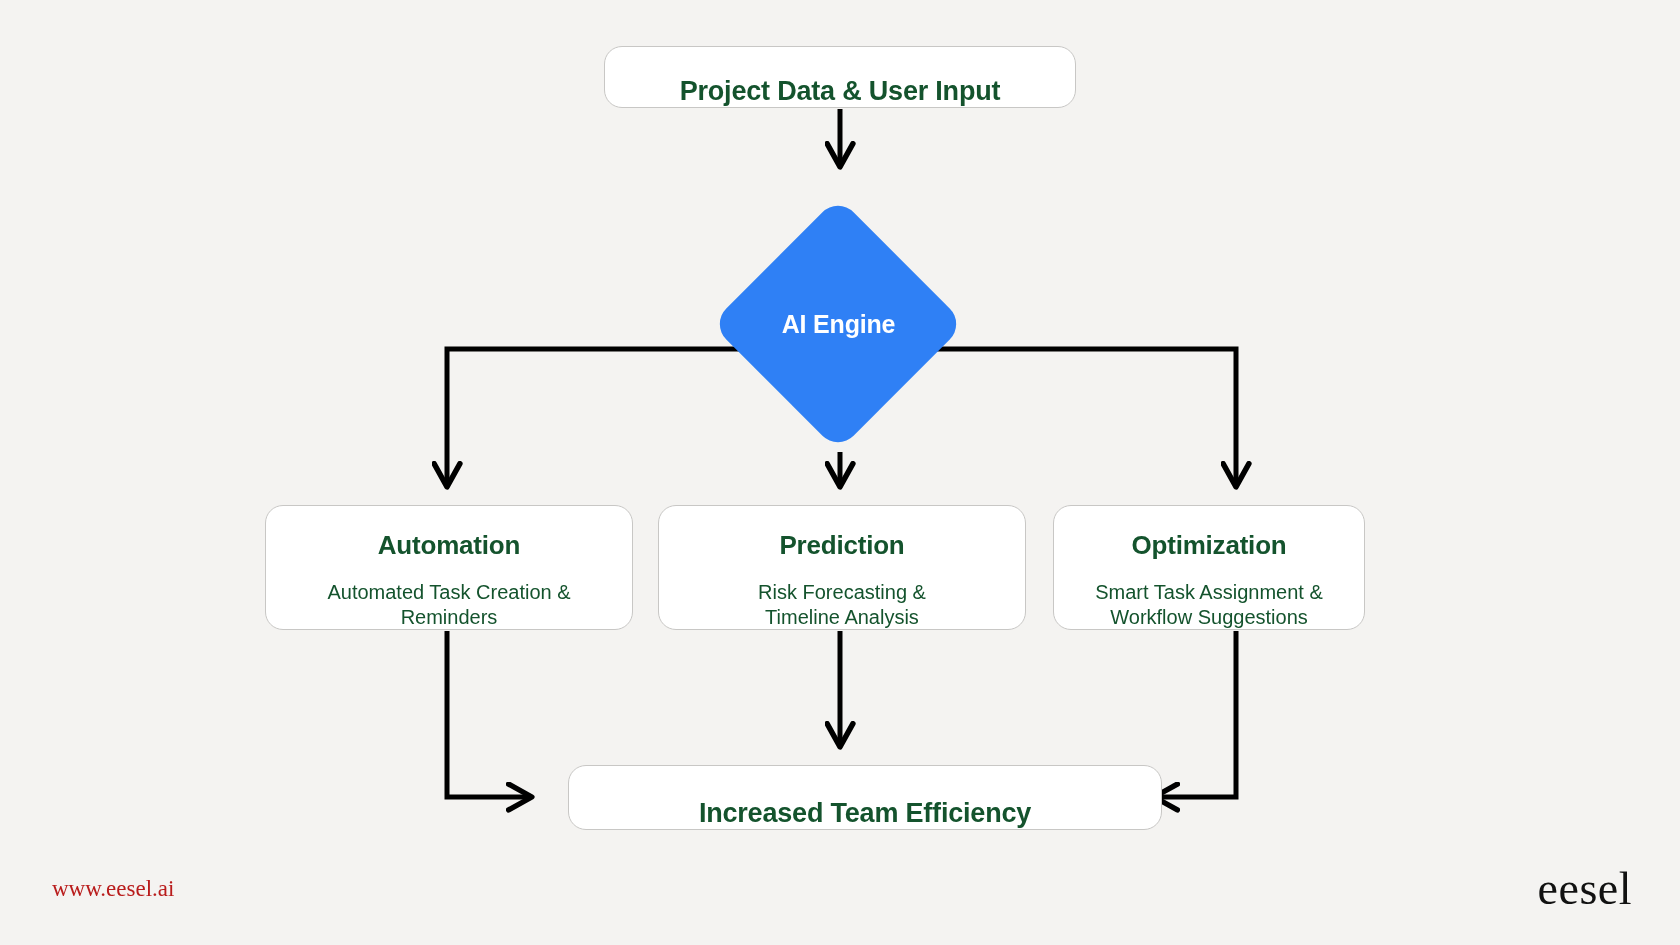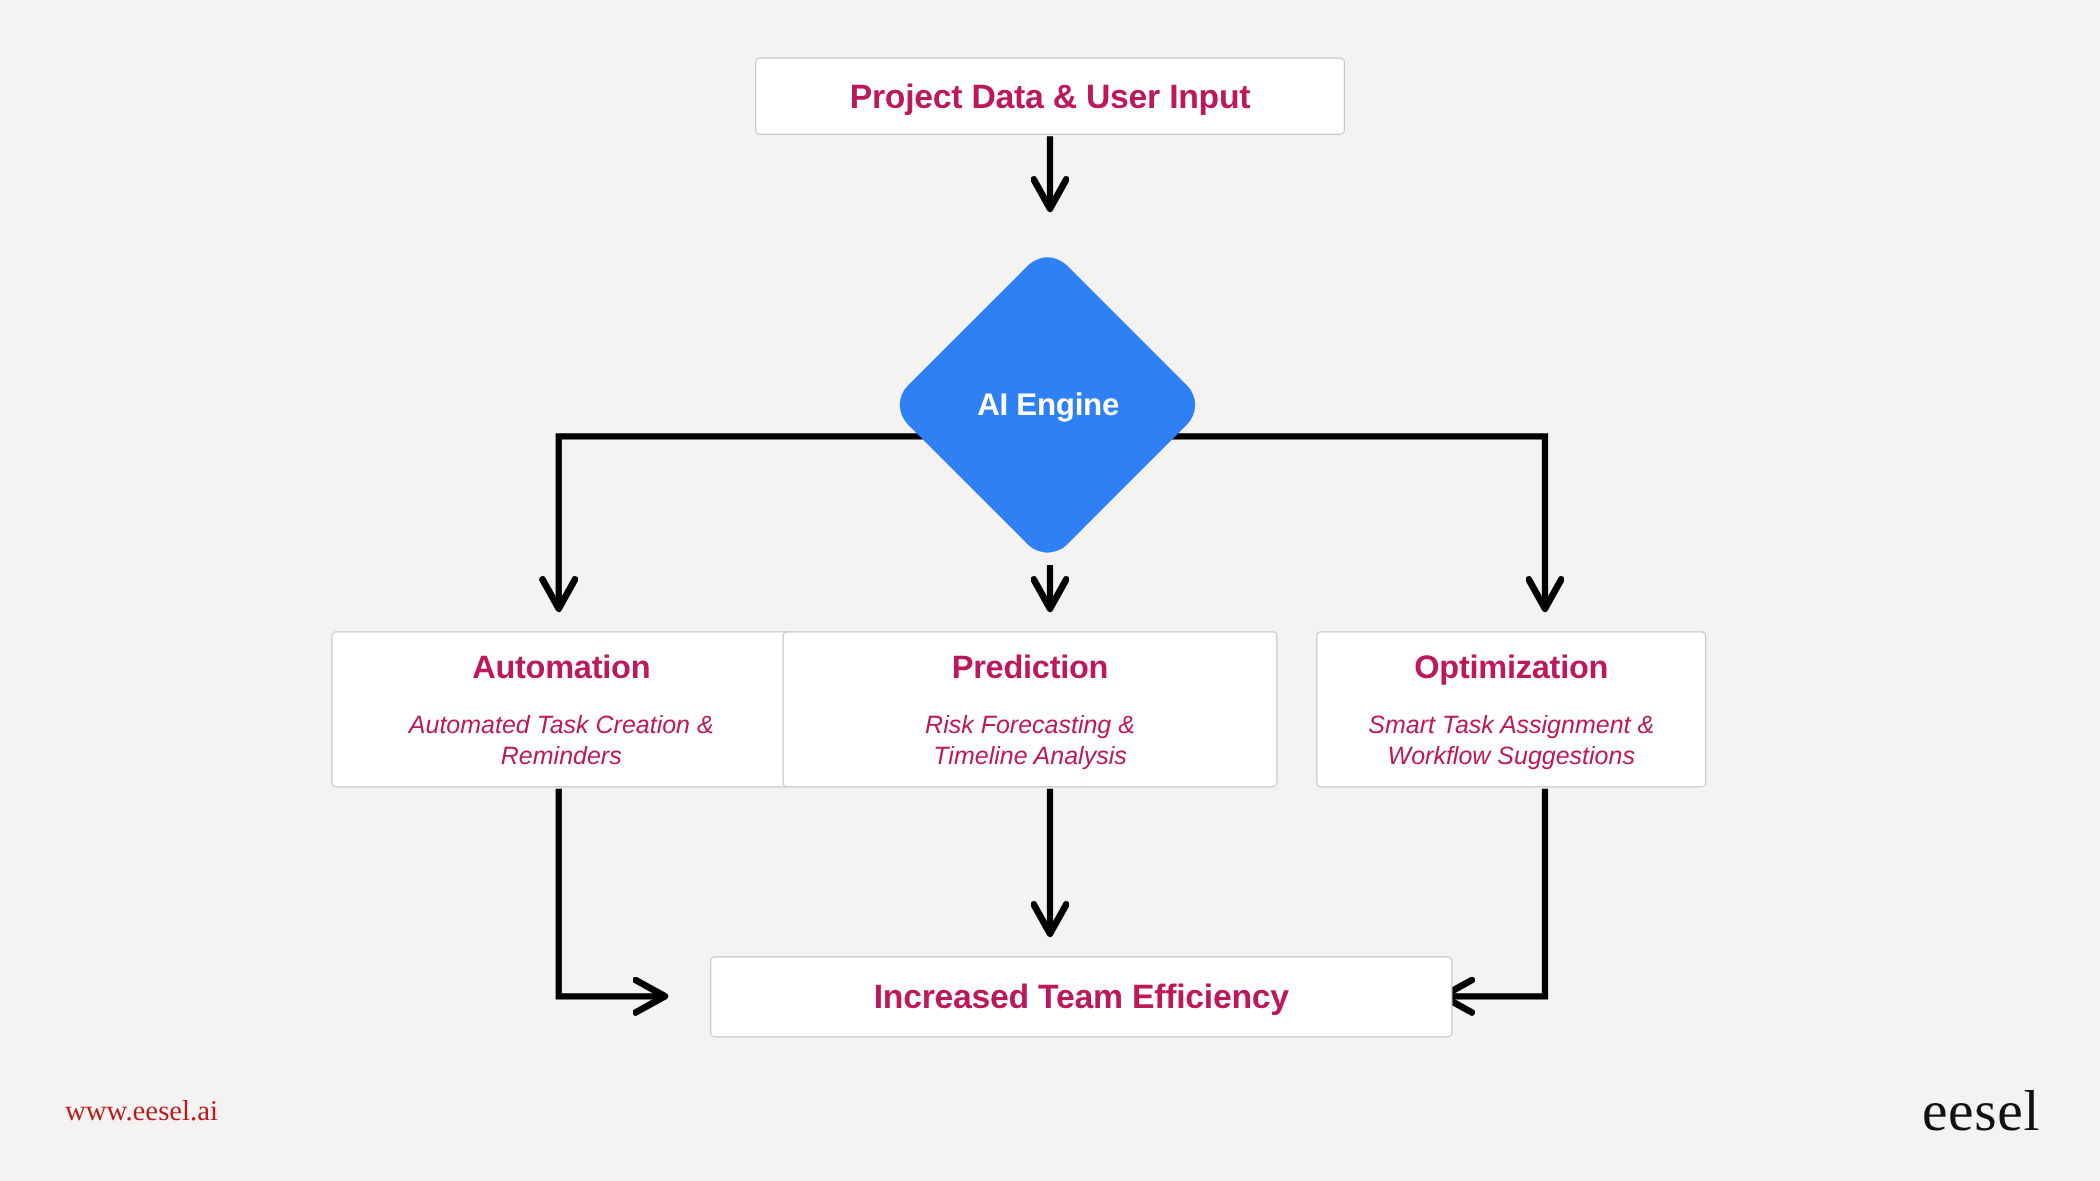--- a/index.html
+++ b/index.html
@@ -25,27 +25,27 @@
     top: 0;
     width: 1680px;
     height: 945px;
     pointer-events: none;
   }
   .node {
     position: absolute;
     box-sizing: border-box;
     background: #FFFFFF;
     border: 1.5px solid #C8C7C5;
-    border-radius: 4px;
+    border-radius: 18px;
     display: flex;
     flex-direction: column;
     align-items: center;
-    justify-content: center;
+    justify-content: flex-end;
     text-align: center;
-    color: #be185d;
+    color: #14532d;
   }
   .node .title {
     font-weight: bold;
     letter-spacing: -0.2px;
   }
   .node .subtitle {
     font-weight: normal;
     line-height: 1.22;
   }
 
@@ -93,24 +93,23 @@
   .node-mid {
     top: 505px;
     height: 125px;
   }
   .node-mid .title {
     font-size: 26px;
     margin-bottom: 19px;
   }
   .node-mid .subtitle {
     font-size: 20px;
-    font-style: italic;
   }
   #node-automation { left: 265px;  width: 368px; }
-  #node-prediction { left: 626px;  width: 396px; }
+  #node-prediction { left: 658px;  width: 368px; }
   #node-optimization { left: 1053px; width: 312px; }
 
   
   #node-outcome {
     left: 568px;
     top: 765px;
     width: 594px;
     height: 65px;
   }
   #node-outcome .title { font-size: 27px; }

